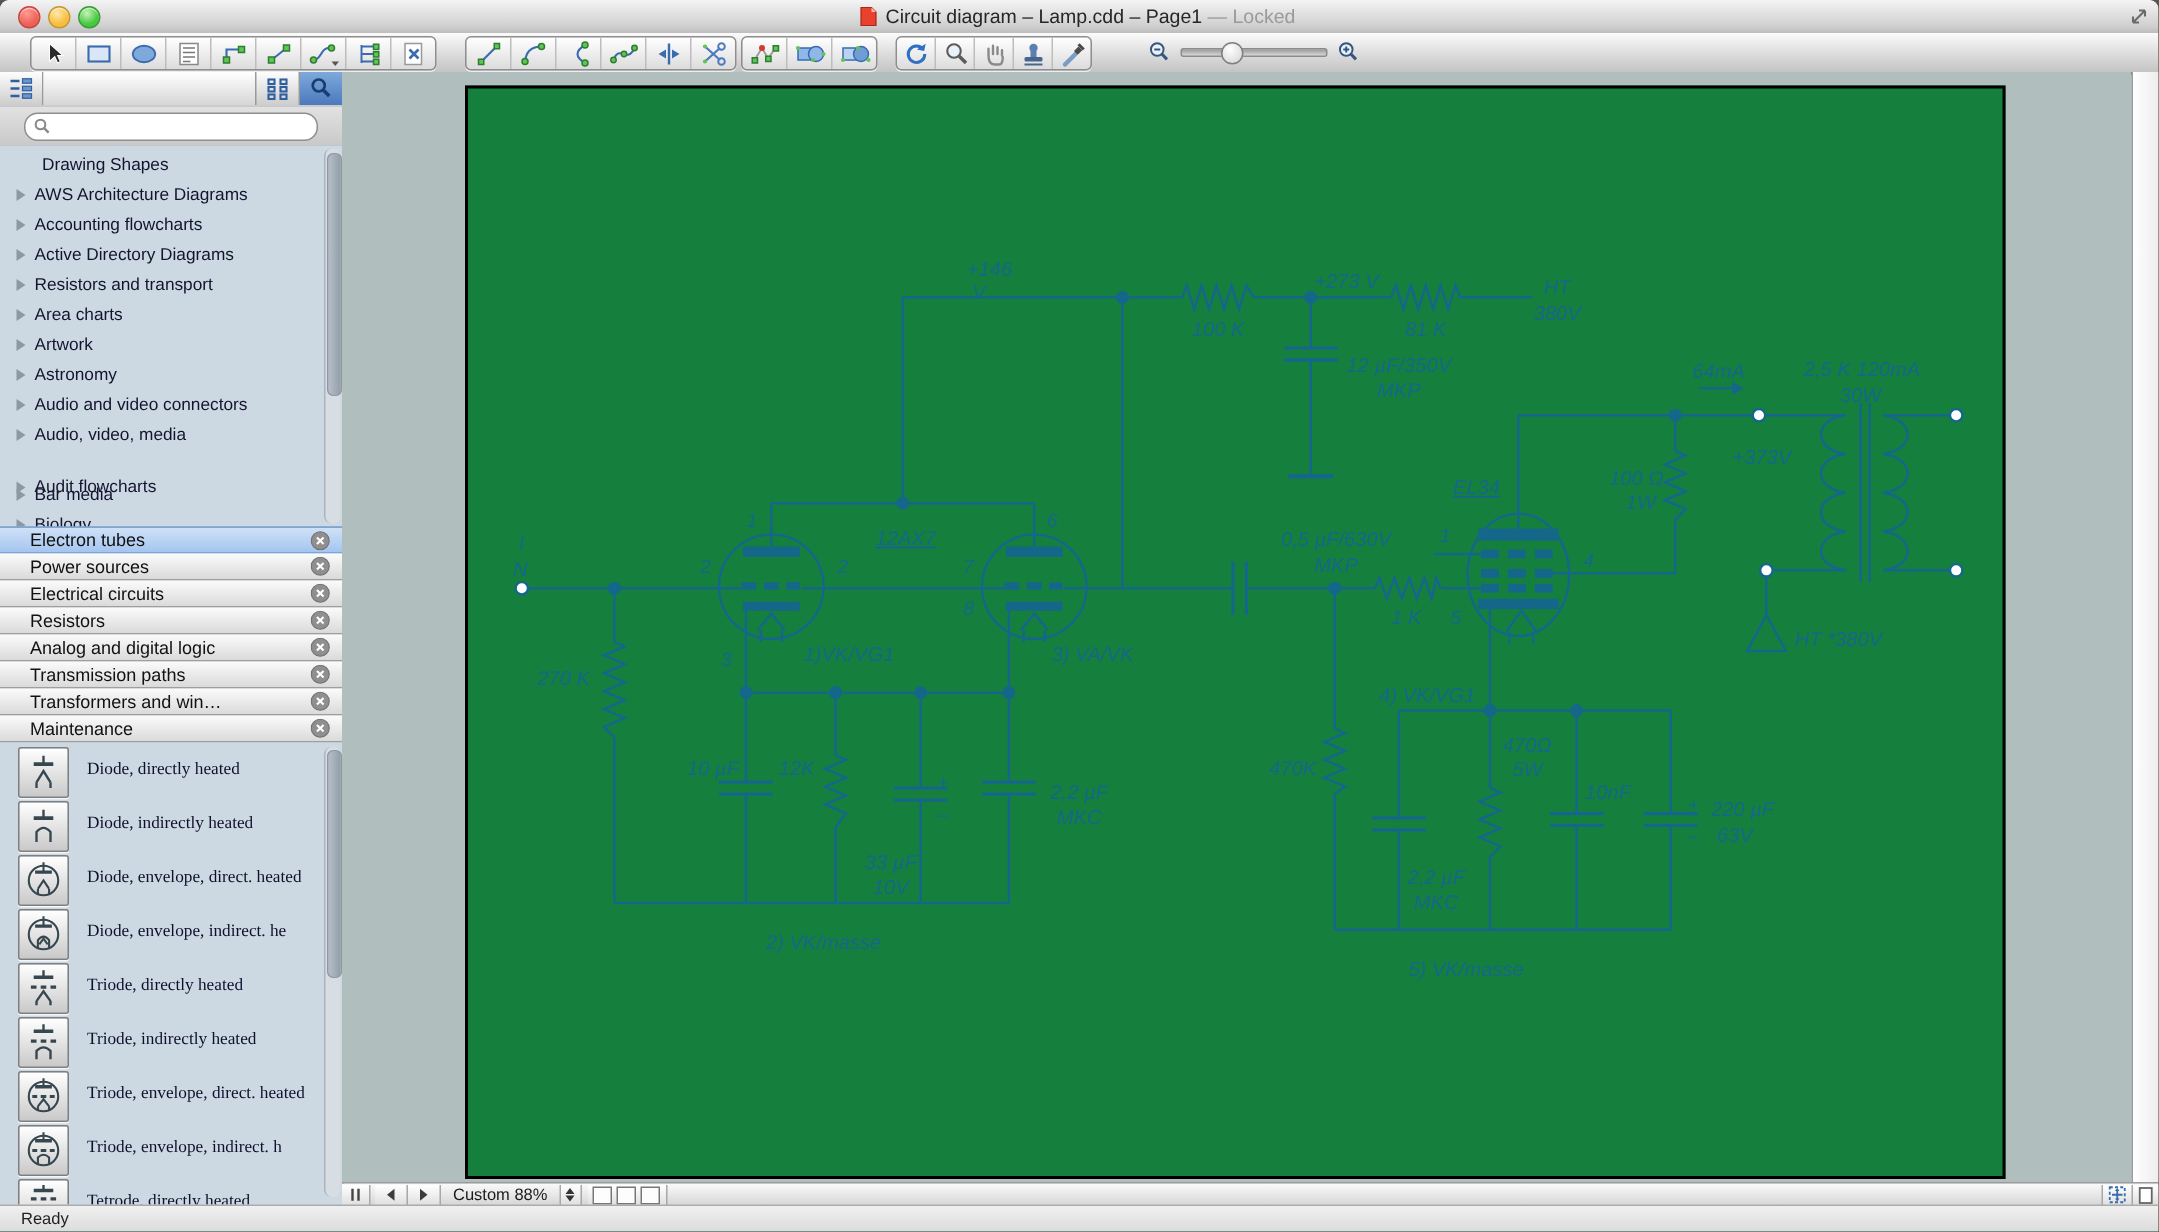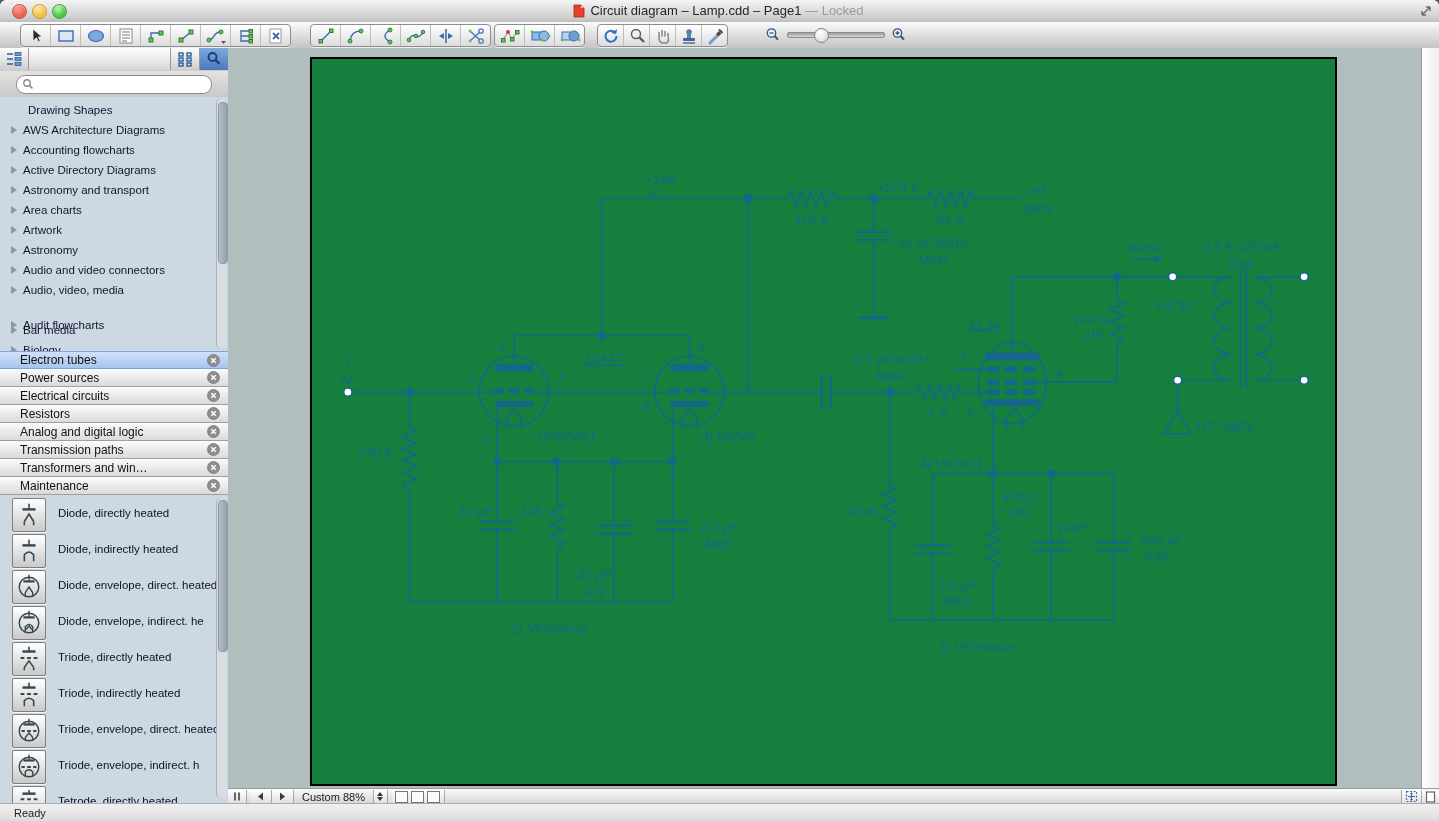--- a/index.html
+++ b/index.html
@@ -46,21 +46,21 @@
   .cat-row{position:absolute;left:0;width:216px;height:20px;font-size:11.5px;color:#14142e;display:flex;align-items:center;}
   .cat-row .tri{width:0;height:0;border-left:6px solid #8d98a5;border-top:4.5px solid transparent;border-bottom:4.5px solid transparent;margin:0 6px 0 11px;}
   .cat-row.noarrow{padding-left:28px;}
   .sb-scroll{position:absolute;right:1px;width:10px;background:#d7dde3;border-left:1px solid #aab2bb;border-radius:5px;}
   .sb-thumb{position:absolute;left:1px;width:8px;background:linear-gradient(90deg,#b6bfc9,#939ea9);border-radius:4px;border:1px solid #8d98a3;}
   .sb-libs{position:absolute;left:0;top:303px;width:228px;height:144px;}
   .lib-row{position:absolute;left:0;width:228px;height:18px;background:linear-gradient(#fbfbfb,#dadada);
     border-bottom:1px solid #9f9f9f;font-size:12px;color:#111;display:flex;align-items:center;padding-left:20px;box-sizing:border-box;}
   .lib-row.sel{background:linear-gradient(#cfe1f8,#a5c5ef);border-top:1px solid #7fa5d8;border-bottom:1px solid #7fa5d8;}
   .lib-x{position:absolute;right:8px;top:2px;}
-  .sb-shapes{position:absolute;left:0;top:447px;width:228px;height:308px;background:#ccd9e3;overflow:hidden;}
+  .sb-shapes{position:absolute;left:0;top:447px;width:228px;height:308px;background:#ccd9e3;overflow:hidden;font-family:Liberation Serif, serif;}
   .shape-item{position:absolute;left:0;width:216px;height:36px;}
   .shape-ic{position:absolute;left:12px;top:0;width:32px;height:32px;background:linear-gradient(#ffffff,#c9c9c9);
     border:1px solid #7f7f7f;border-radius:2px;box-shadow:0 1px 0 rgba(255,255,255,.8);display:flex;align-items:center;justify-content:center;}
   .shape-lb{position:absolute;left:58px;top:9px;font-size:11.5px;color:#10102c;white-space:nowrap;}
   
   .canvas{position:absolute;left:228px;top:0;width:1193px;height:740px;background:#b0bebe;overflow:hidden;}
   .page{position:absolute;left:82px;top:9px;width:1027px;height:729px;background:#15803d;border:2px solid #000;box-sizing:border-box;font-style:italic;}
   .page svg{position:absolute;left:0;top:0;width:100%;height:100%;}
   .vscroll{position:absolute;left:1421px;top:0;width:18px;height:740px;background:linear-gradient(90deg,#ffffff,#ececec);border-left:1px solid #9a9a9a;}
   
@@ -352,21 +352,21 @@
         <div class="cat-row" style="top:43px">
             <span class="tri"></span>
             <span>Accounting flowcharts</span>
           </div>
         <div class="cat-row" style="top:63px">
             <span class="tri"></span>
             <span>Active Directory Diagrams</span>
           </div>
         <div class="cat-row" style="top:83px">
             <span class="tri"></span>
-            <span>Astronomy and transport</span>
+            <span>Resistors and transport</span>
           </div>
         <div class="cat-row" style="top:103px">
             <span class="tri"></span>
             <span>Area charts</span>
           </div>
         <div class="cat-row" style="top:123px">
             <span class="tri"></span>
             <span>Artwork</span>
           </div>
         <div class="cat-row" style="top:143px">

